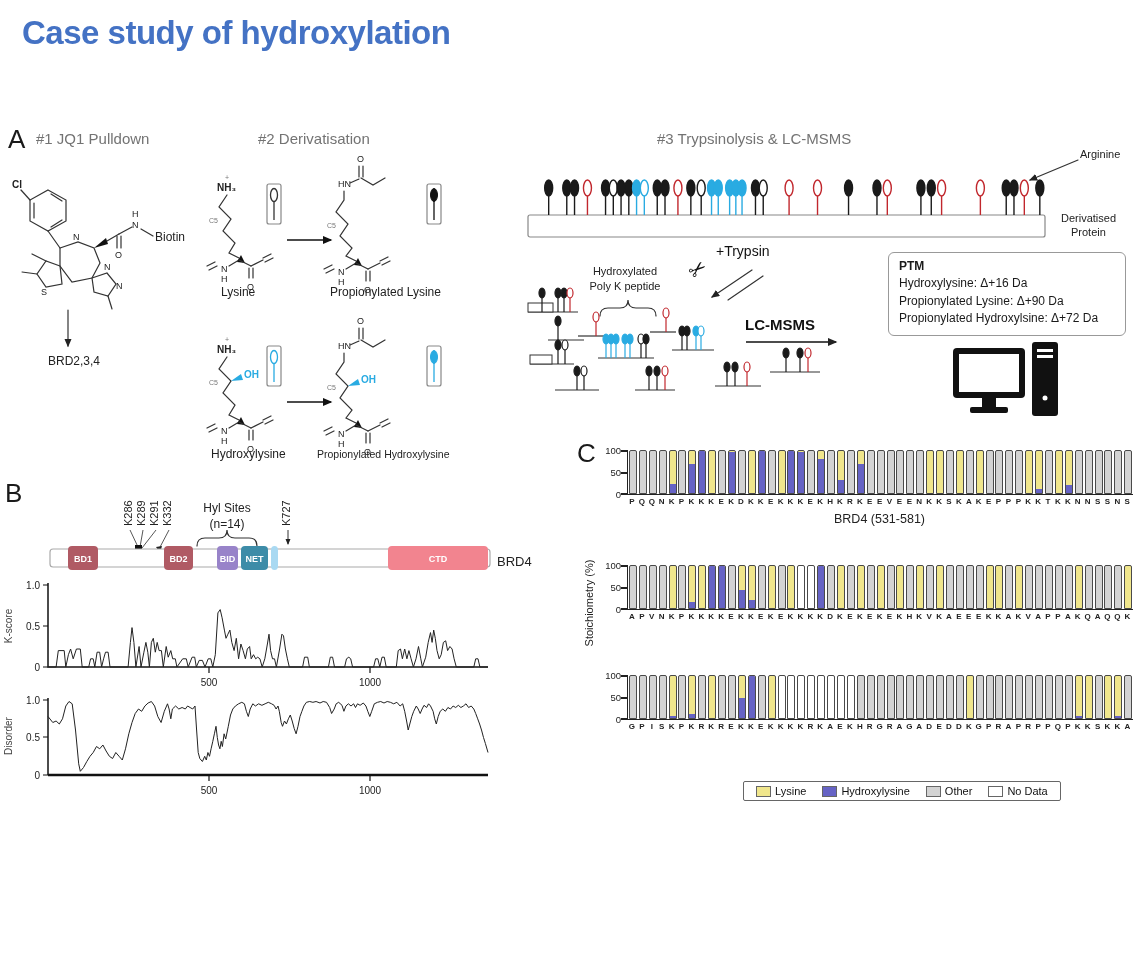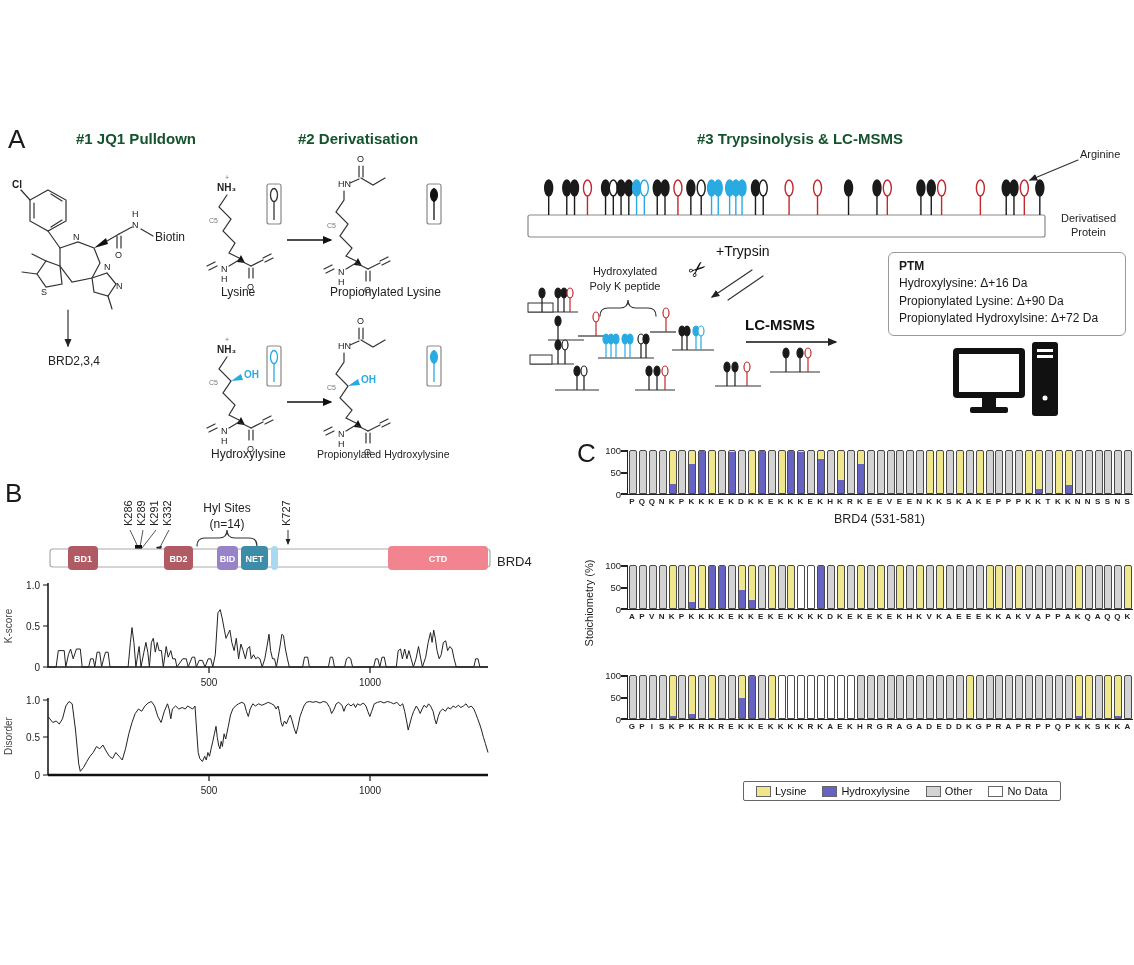--- a/index.html
+++ b/index.html
@@ -1,21 +1,21 @@
 <!DOCTYPE html>
 <html><head>
 <meta charset="utf-8">
 <style>
   html,body{margin:0;padding:0;background:#fff;}
   #page{position:relative;width:1134px;height:965px;background:#ffffff;overflow:hidden;
         font-family:"Liberation Sans",sans-serif;color:#1a1a1a;}
   .abs{position:absolute;}
   .big-title{font-size:33px;font-weight:bold;color:#4472C4;letter-spacing:-0.5px;}
   .panel-letter{font-size:26px;color:#1a1a1a;}
-  .step-title{font-size:15px;font-weight:bold;color:#14532d;margin-left:40px;}
+  .step-title{font-size:15px;font-weight:normal;color:#737373;}
   svg text{font-family:"Liberation Sans",sans-serif;}
   .ln{stroke:#333;stroke-width:1.2;fill:none;stroke-linecap:round;}
   .lnb{stroke:#111;stroke-width:1.4;fill:none;}
   .atm{font-size:9px;fill:#222;}
   .atm-b{font-size:10px;fill:#222;font-weight:bold;}
   .atm-sm{font-size:7px;fill:#777;}
   .bluetxt{fill:#29ABE2;font-weight:bold;}
   .cap{font-size:12px;fill:#222;}
   .cap-sm{font-size:10.5px;fill:#222;}
   .axis-lbl{font-size:10px;fill:#444;}
@@ -46,20 +46,21 @@
           padding:3px 12px;display:flex;gap:16px;align-items:center;background:#fff;}
   .lg-item{display:flex;align-items:center;gap:4px;}
   .lg-sw{width:13px;height:9px;border:1px solid #666;display:inline-block;}
   .lg-lbl{font-size:11px;color:#111;}
 </style>
 </head>
 <body>
 
 <div id="page">
 
+  <div class="abs big-title" style="left:22px;top:14px;">Case study of hydroxylation</div>
 
   <div class="abs panel-letter" style="left:8px;top:124px;">A</div>
   <div class="abs step-title" style="left:36px;top:130px;">#1 JQ1 Pulldown</div>
   <div class="abs step-title" style="left:258px;top:130px;text-align:center;">#2 Derivatisation</div>
   <div class="abs step-title" style="left:657px;top:130px;text-align:center;">#3 Trypsinolysis &amp; LC-MSMS</div>
 
   <svg class="abs" style="left:8px;top:158px;" width="190" height="215" viewBox="0 0 190 215">
     <defs>
       <marker id="arrA" markerWidth="9" markerHeight="9" refX="6" refY="3" orient="auto">
         <path d="M0,0 L7,3 L0,6 Z" fill="#222"></path>

